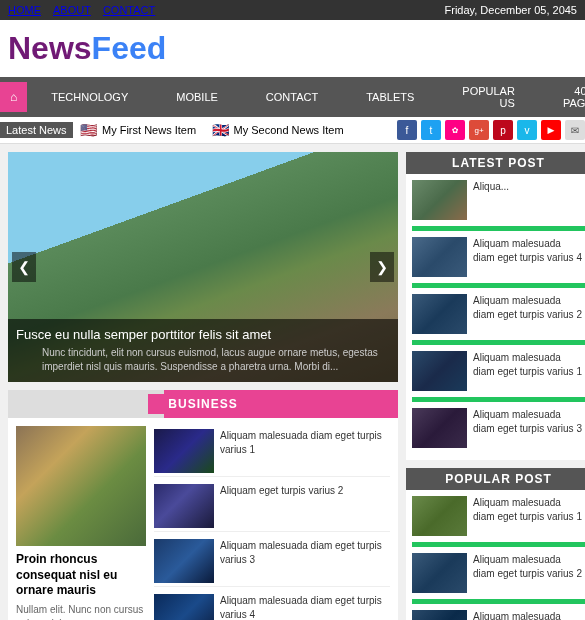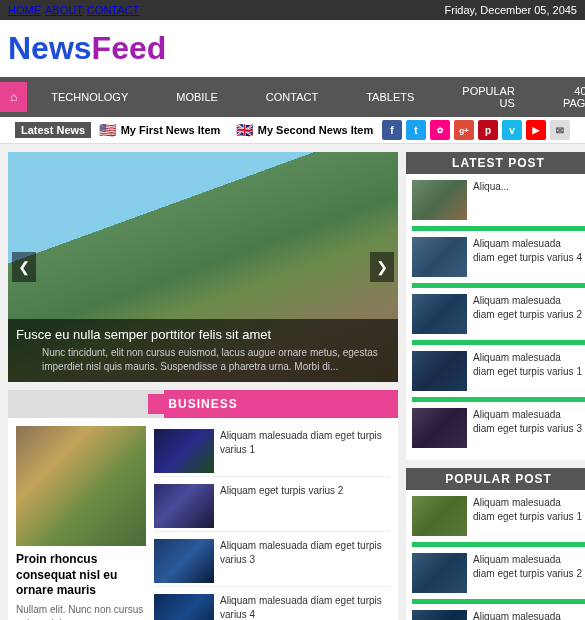--- a/index.html
+++ b/index.html
@@ -3,22 +3,22 @@
   <meta charset="utf-8">
   <style>
     * { box-sizing: border-box; margin: 0; padding: 0; }
     body { font-family: Arial, sans-serif; font-size: 12px; background: #f0f0f0; width: 585px; }
 
     
     .top-bar { background: #333; color: #fff; display: flex; justify-content: space-between; align-items: center; padding: 4px 8px; font-size: 11px; }
 
     
     .logo { padding: 10px 8px; background: #fff; }
-    .logo-news { font-size: 32px; font-weight: bold; color: #1d4ed8; }
-    .logo-feed { font-size: 32px; font-weight: bold; color: #a21caf; }
+    .logo-news { font-size: 32px; font-weight: bold; color: #701a75; }
+    .logo-feed { font-size: 32px; font-weight: bold; color: #3b82f6; }
 
     
     .main-nav { background: #555; display: flex; align-items: center; }
     .nav-home { background: #e84393; padding: 8px 10px; color: #fff; font-size: 12px; font-weight: bold; }
     .main-nav a { color: #fff; text-decoration: none; padding: 8px 24px; font-size: 11px; display: block; text-align: right; }
     .ticker-label { background: #555; color: #fff; padding: 2px 6px; margin-right: 8px; white-space: nowrap; font-size: 11px; }
     .ticker-items { display: flex; gap: 16px; }
     .ticker-item { display: flex; align-items: center; gap: 4px; white-space: nowrap; }
     .ticker-flag { font-size: 14px; }
 
@@ -81,27 +81,27 @@
     .post-img-2 { background: linear-gradient(135deg, #4a6a8a 0%, #2a4a6a 50%, #3a5a7a 100%); }
     .post-img-3 { background: linear-gradient(135deg, #3a5a7a 0%, #1a3a5a 50%, #2a4a6a 100%); }
     .post-img-4 { background: linear-gradient(135deg, #2a4a6a 0%, #1a2a4a 50%, #1a3a5a 100%); }
     .post-text { font-size: 10px; color: #333; line-height: 1.4; }
 
     
     .pop-img-1 { background: linear-gradient(135deg, #6a8a4a 0%, #4a6a2a 50%, #5a7a3a 100%); }
     .pop-img-2 { background: linear-gradient(135deg, #3a5a7a 0%, #1a3a5a 50%, #2a4a6a 100%); }
     .pop-img-3 { background: linear-gradient(135deg, #2a4a6a 0%, #0a2a4a 50%, #1a3a5a 100%); }
 
-    .ticker-row { display: flex; align-items: center; background: #fff; border-bottom: 1px solid #ddd; padding: 3px 15px; font-size: 11px; font-weight: bold; }
+    .ticker-row { display: flex; align-items: center; background: #fff; border-bottom: 1px solid #ddd; padding: 3px 0; font-size: 11px; }
   </style>
 </head>
 <body>
 
 <div class="top-bar">
-  <div style="display:flex;gap:4px;">
+  <div style="display:flex;gap:12px;">
     <a href="#">HOME</a>
     <a href="#">ABOUT</a>
     <a href="#">CONTACT</a>
   </div>
   <span>Friday, December 05, 2045</span>
 </div>
 
 <div class="logo">
   <span class="logo-news">News</span><span class="logo-feed">Feed</span>
 </div>

